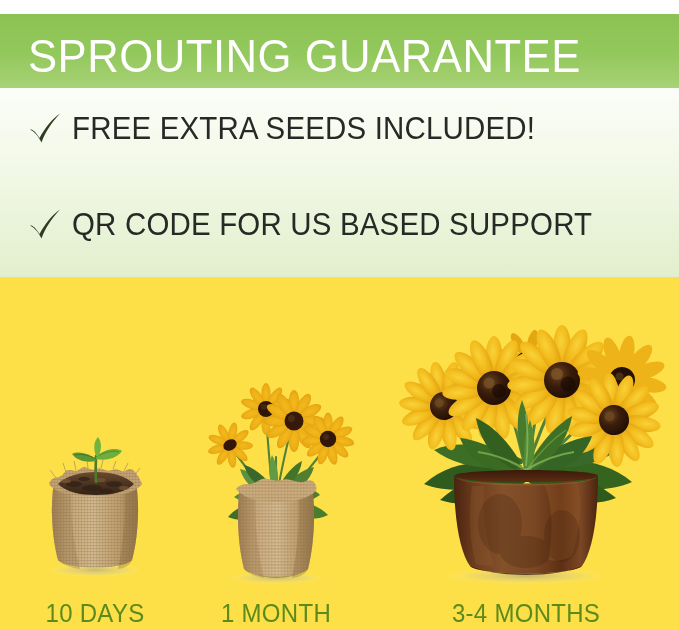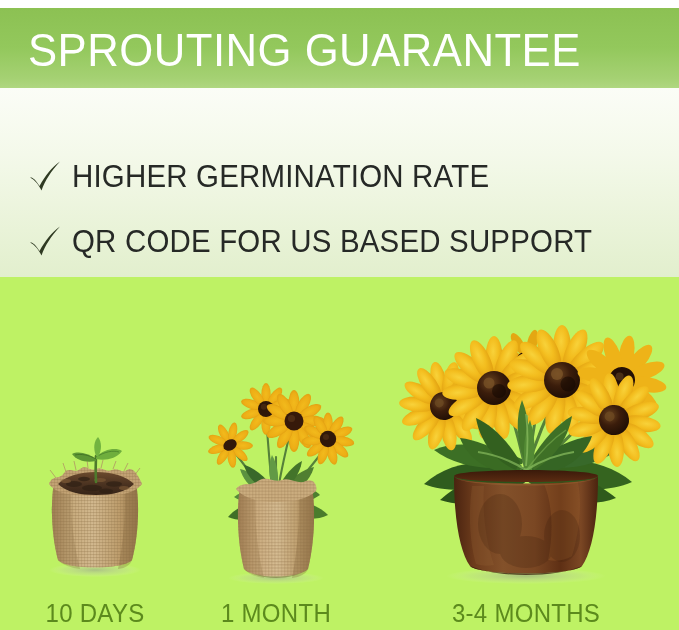--- a/index.html
+++ b/index.html
@@ -12,21 +12,21 @@
     height: 630px;
     position: relative;
     overflow: hidden;
     font-family: "Liberation Sans", sans-serif;
     -webkit-font-smoothing: antialiased;
   }
 
   
   .banner {
     position: absolute;
-    left: 0; top: 8px;
+    left: 0; top: 14px;
     width: 679px;
     height: 88px;
     background: linear-gradient(to bottom, #8cc153 0%, #93c85c 45%, #a5d173 80%, #b8dc8c 100%);
     overflow: hidden;
   }
   .banner-title {
     position: absolute;
     left: 28px;
     top: 14px;
     width: 640px;
@@ -52,21 +52,21 @@
   }
   .benefit-row {
     position: absolute;
     left: 26px;
     display: flex;
     align-items: center;
     height: 46px;
   }
   .benefit-row.r1 { top: 18px; }
   .benefit-row.r2 { top: 66px; }
-  .benefit-row.r3 { top: 114px; margin-top: 17px; }
+  .benefit-row.r3 { top: 114px; }
 
   .check-icon {
     width: 38px;
     height: 38px;
     flex: 0 0 38px;
     display: block;
     margin-right: 8px;
   }
   .benefit-label {
     color: #262926;
@@ -79,21 +79,21 @@
     transform-origin: left center;
   }
 
   
   .stages {
     position: absolute;
     left: 0;
     top: 277px;
     width: 679px;
     height: 353px;
-    background: #bef264;
+    background: #fde047;
   }
   .stage {
     position: absolute;
     bottom: 0;
     text-align: center;
   }
   .stage-art {
     position: absolute;
     bottom: 42px;
     left: 0;
@@ -122,27 +122,27 @@
 </style>
 </head>
 <body>
 
 <div class="banner">
   <div class="banner-title">SPROUTING GUARANTEE</div>
 </div>
 
 <div class="benefits-panel">
 
-
-  <div class="benefit-row r2">
+  <div class="benefit-row r1">
     <svg class="check-icon" viewBox="0 0 38 38">
       <path d="M4 19.5 C6.5 19 9.5 21.5 13.5 28 C19 18 26 9 34 3.5 C25.5 12.5 19 22.5 15.5 32.5 C12.5 26.5 8.5 21.5 4 19.5 Z" fill="#2f3a22"></path>
     </svg>
-    <span class="benefit-label">HIGHER GERMINATION RATE</span>
+    <span class="benefit-label">FREE EXTRA SEEDS INCLUDED!</span>
   </div>
+
 
   <div class="benefit-row r3">
     <svg class="check-icon" viewBox="0 0 38 38">
       <path d="M4 19.5 C6.5 19 9.5 21.5 13.5 28 C19 18 26 9 34 3.5 C25.5 12.5 19 22.5 15.5 32.5 C12.5 26.5 8.5 21.5 4 19.5 Z" fill="#2f3a22"></path>
     </svg>
     <span class="benefit-label">QR CODE FOR US BASED SUPPORT</span>
   </div>
 
 </div>
 

